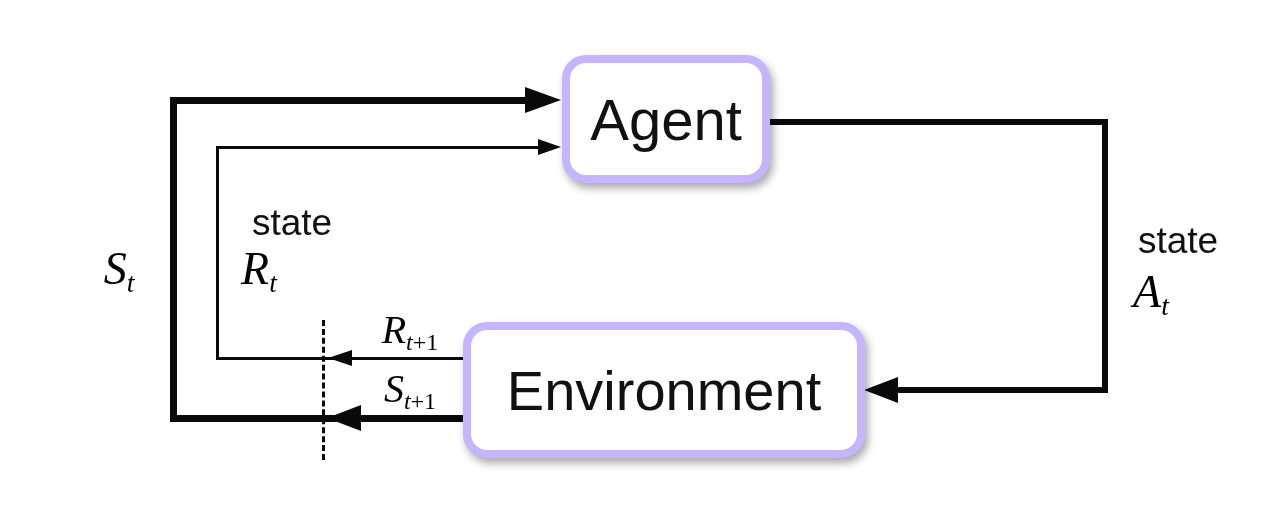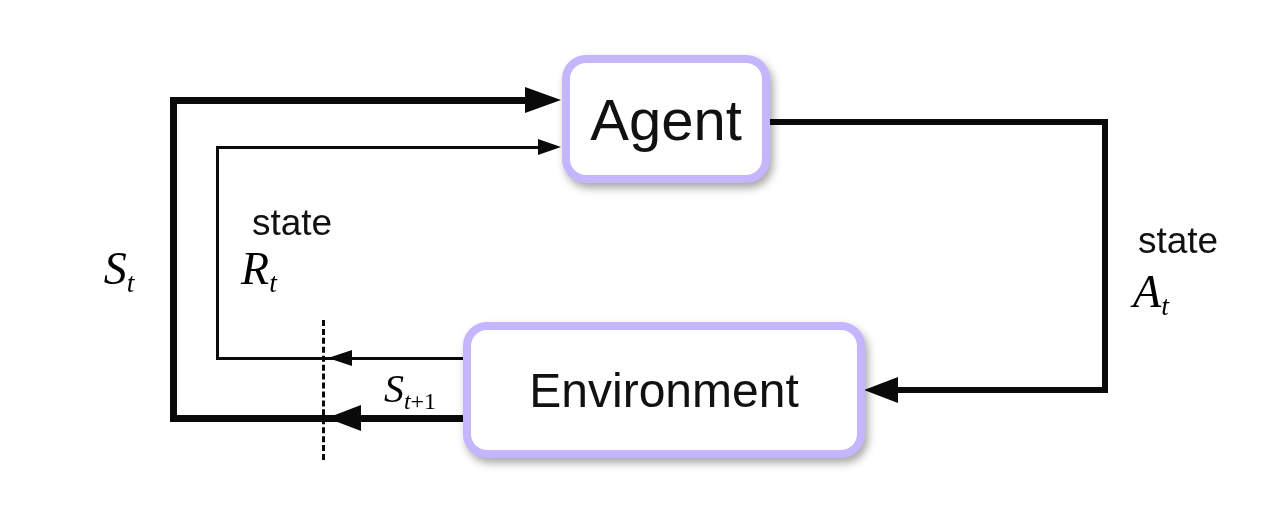--- a/index.html
+++ b/index.html
@@ -47,21 +47,21 @@
     border-radius: 24px;
     box-sizing: border-box;
     display: flex;
     align-items: center;
     justify-content: center;
     color: #111111;
     box-shadow: 3px 5px 8px rgba(0,0,0,0.35);
     z-index: 3;
   }
   .node-agent { font-size: 58px; }
-  .node-env   { font-size: 48px; }
+  .node-env   { font-size: 56px; }
   
   .word {
     position: absolute;
     font-size: 37px;
     line-height: 1;
     color: #111111;
     text-align: center;
     z-index: 4;
   }
   
@@ -121,17 +121,20 @@
   <div class="word" style="left:230px; top:204px; width:124px;">state</div>
   <div class="math math-lg" style="left:224px; top:246px; width:70px;">
     <span>R</span><span class="sb"><span>t</span><span class="rm"></span></span>
   </div>
 
   <div class="word" style="left:1118px; top:222px; width:120px;">state</div>
   <div class="math math-lg" style="left:1116px; top:269px; width:70px;">
     <span>A</span><span class="sb"><span>t</span><span class="rm"></span></span>
   </div>
 
+  <div class="math math-sm" style="left:368px; top:310px; width:84px;">
+    <span>R</span><span class="sb"><span>t</span><span class="rm">+1</span></span>
+  </div>
   <div class="math math-sm" style="left:368px; top:369px; width:84px;">
     <span>S</span><span class="sb"><span>t</span><span class="rm">+1</span></span>
   </div>
 
 </div>
 
 </body></html>

